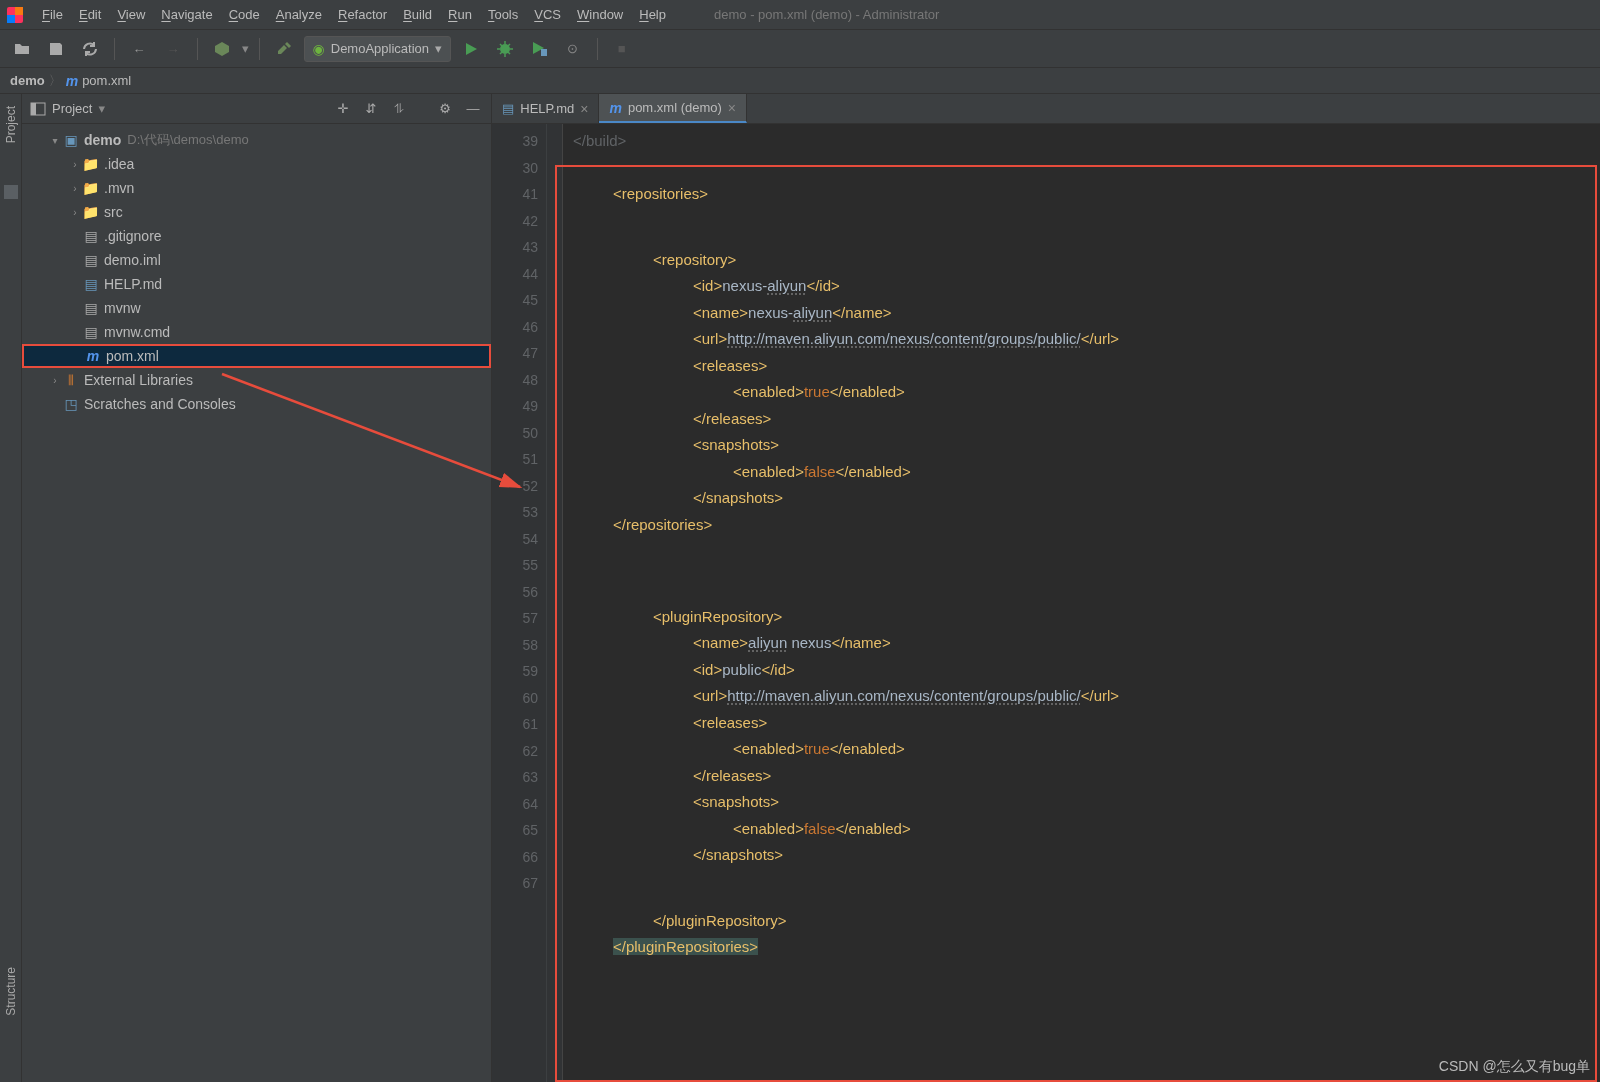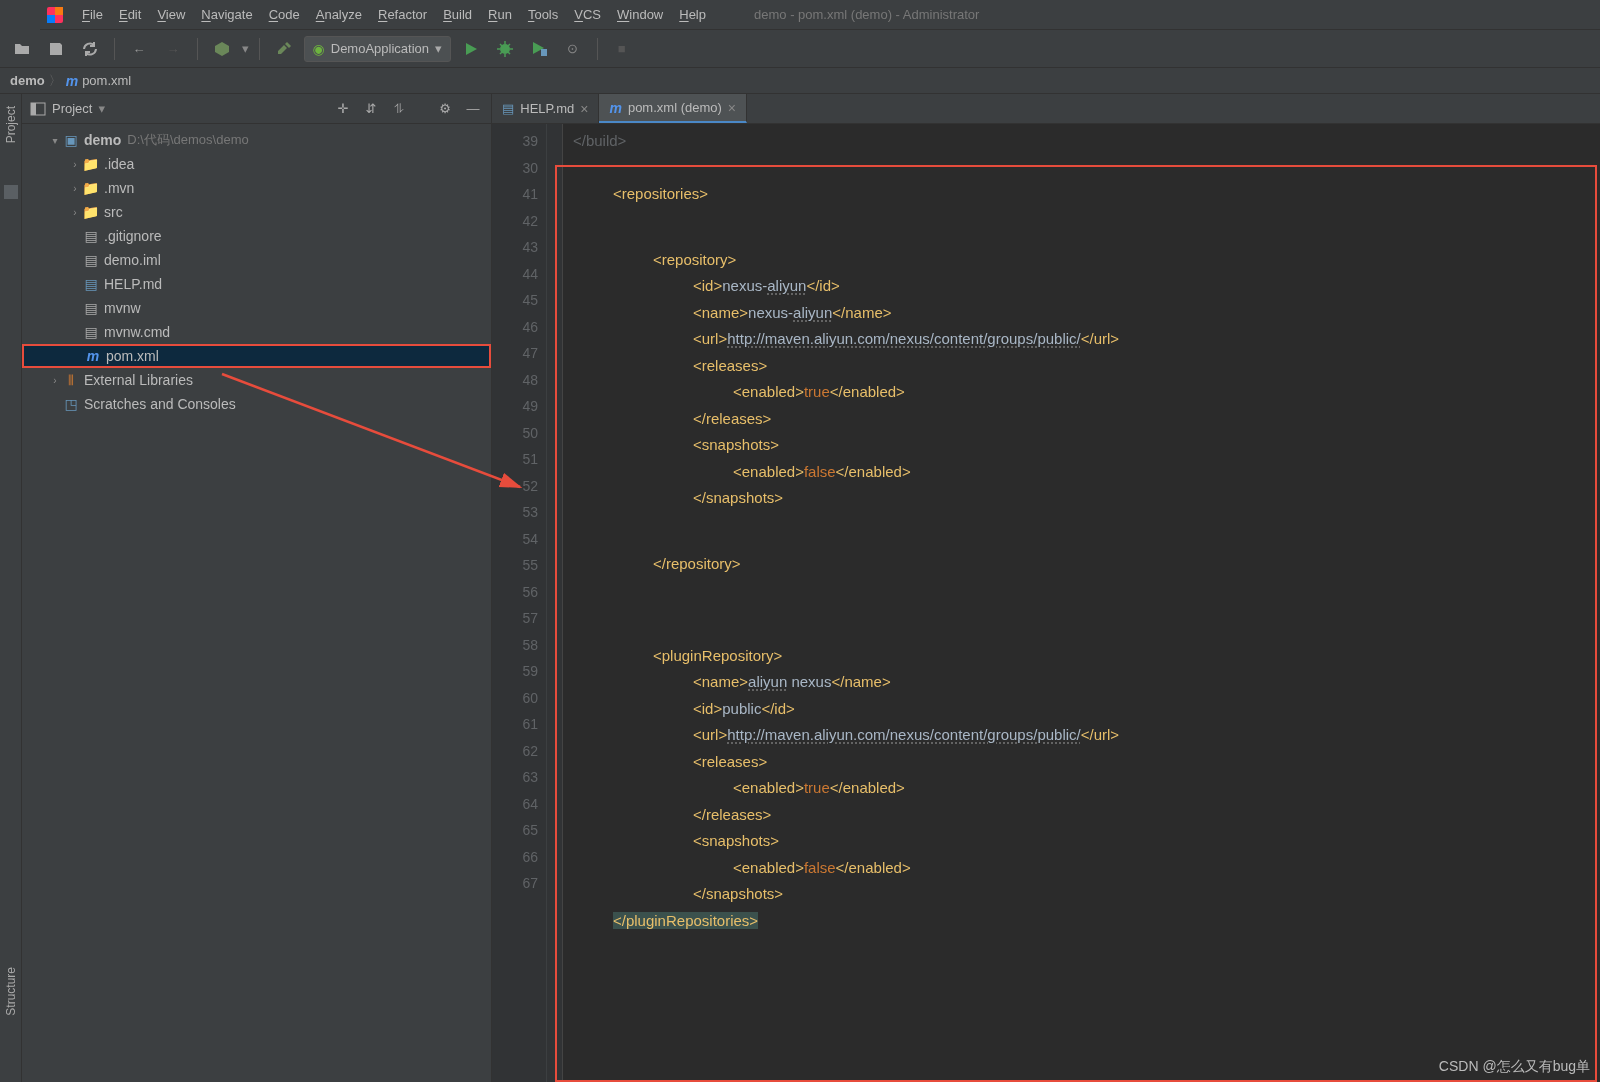--- a/index.html
+++ b/index.html
@@ -1,17 +1,17 @@
 <!DOCTYPE html>
 <html><head>
   <meta charset="utf-8">
   <style>
     * { margin:0; padding:0; box-sizing:border-box; font-family:"Segoe UI",Arial,sans-serif; }
     body { background:#3c3f41; color:#bbbbbb; font-size:13px; width:1600px; height:1082px; overflow:hidden; position:relative; }
-    .menubar { height:30px; background:#3c3f41; display:flex; align-items:center; padding:0 6px; border-bottom:1px solid #323232;margin-left:40px; }
+    .menubar { height:30px; background:#3c3f41; display:flex; align-items:center; padding:0 6px; border-bottom:1px solid #323232; }
     .menubar .logo { width:18px;height:18px;margin-right:10px;display:flex;align-items:center;justify-content:center; }
     .menubar .menu-item { padding:0 8px; cursor:pointer; color:#bbbbbb; }
     .menubar .menu-item u { text-decoration:underline; text-underline-offset:2px; }
     .menubar .title-text { margin-left:40px; color:#777; }
     .toolbar { height:38px; background:#3c3f41; display:flex; align-items:center; padding:0 8px; gap:6px; border-bottom:1px solid #323232; }
     .tb-btn { width:28px;height:28px;display:flex;align-items:center;justify-content:center;cursor:pointer;color:#999; }
     .tb-sep { width:1px;height:22px;background:#555;margin:0 4px; }
     .run-config { display:flex;align-items:center;background:#4c5052;border:1px solid #555;border-radius:3px;height:26px;padding:0 8px;gap:6px;cursor:pointer; }
     .run-config .spring-icon { color:#6db33f;font-size:14px; }
     .breadcrumb { height:26px;background:#3c3f41;display:flex;align-items:center;padding:0 10px;gap:4px;border-bottom:1px solid #323232;font-size:13px; }
@@ -278,32 +278,33 @@
           <div class="ind2"><span class="tag">&lt;repository&gt;</span></div>
           <div class="ind3"><span class="tag">&lt;id&gt;</span>nexus-<span class="url">aliyun</span><span class="tag">&lt;/id&gt;</span></div>
           <div class="ind3"><span class="tag">&lt;name&gt;</span>nexus-<span class="url">aliyun</span><span class="tag">&lt;/name&gt;</span></div>
           <div class="ind3"><span class="tag">&lt;url&gt;</span><span class="url">http://maven.aliyun.com/nexus/content/groups/public/</span><span class="tag">&lt;/url&gt;</span></div>
           <div class="ind3"><span class="tag">&lt;releases&gt;</span></div>
           <div class="ind4"><span class="tag">&lt;enabled&gt;</span><span class="bool">true</span><span class="tag">&lt;/enabled&gt;</span></div>
           <div class="ind3"><span class="tag">&lt;/releases&gt;</span></div>
           <div class="ind3"><span class="tag">&lt;snapshots&gt;</span></div>
           <div class="ind4"><span class="tag">&lt;enabled&gt;</span><span class="bool">false</span><span class="tag">&lt;/enabled&gt;</span></div>
           <div class="ind3"><span class="tag">&lt;/snapshots&gt;</span></div>
-          <div class="ind2"><span class="tag">&lt;/repository&gt;</span></div>
+          <div class="ind1"><span class="tag">&lt;/repositories&gt;</span></div>
           <div class="ind0">&nbsp;</div>
           <div class="ind2"><span class="tag">&lt;pluginRepository&gt;</span></div>
           <div class="ind3"><span class="tag">&lt;name&gt;</span><span class="url">aliyun</span> nexus<span class="tag">&lt;/name&gt;</span></div>
           <div class="ind3"><span class="tag">&lt;id&gt;</span>public<span class="tag">&lt;/id&gt;</span></div>
           <div class="ind3"><span class="tag">&lt;url&gt;</span><span class="url">http://maven.aliyun.com/nexus/content/groups/public/</span><span class="tag">&lt;/url&gt;</span></div>
           <div class="ind3"><span class="tag">&lt;releases&gt;</span></div>
           <div class="ind4"><span class="tag">&lt;enabled&gt;</span><span class="bool">true</span><span class="tag">&lt;/enabled&gt;</span></div>
           <div class="ind3"><span class="tag">&lt;/releases&gt;</span></div>
           <div class="ind3"><span class="tag">&lt;snapshots&gt;</span></div>
           <div class="ind4"><span class="tag">&lt;enabled&gt;</span><span class="bool">false</span><span class="tag">&lt;/enabled&gt;</span></div>
           <div class="ind3"><span class="tag">&lt;/snapshots&gt;</span></div>
+          <div class="ind2"><span class="tag">&lt;/pluginRepository&gt;</span></div>
           <div class="ind1"><span class="tag hl">&lt;/pluginRepositories&gt;</span></div>
         </div>
     </div>
   </div>
 </div>
 
 <div class="anno-box"></div>
 <svg class="anno-arrow" width="320" height="130">
   <defs>
       <marker id="ah" markerWidth="10" markerHeight="10" refX="8" refY="3" orient="auto">

